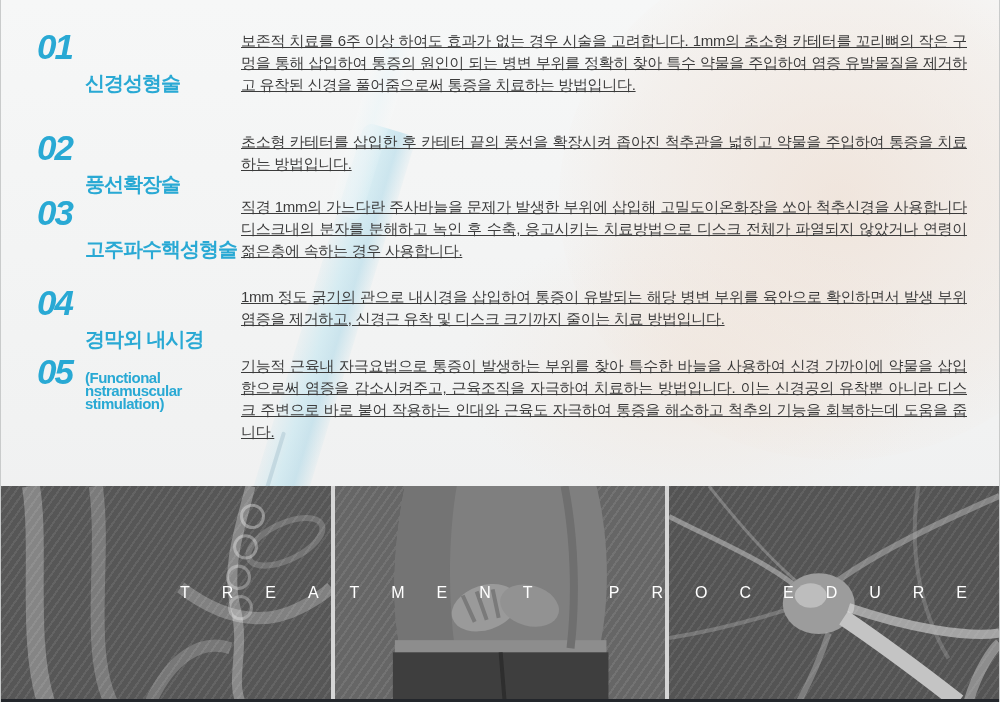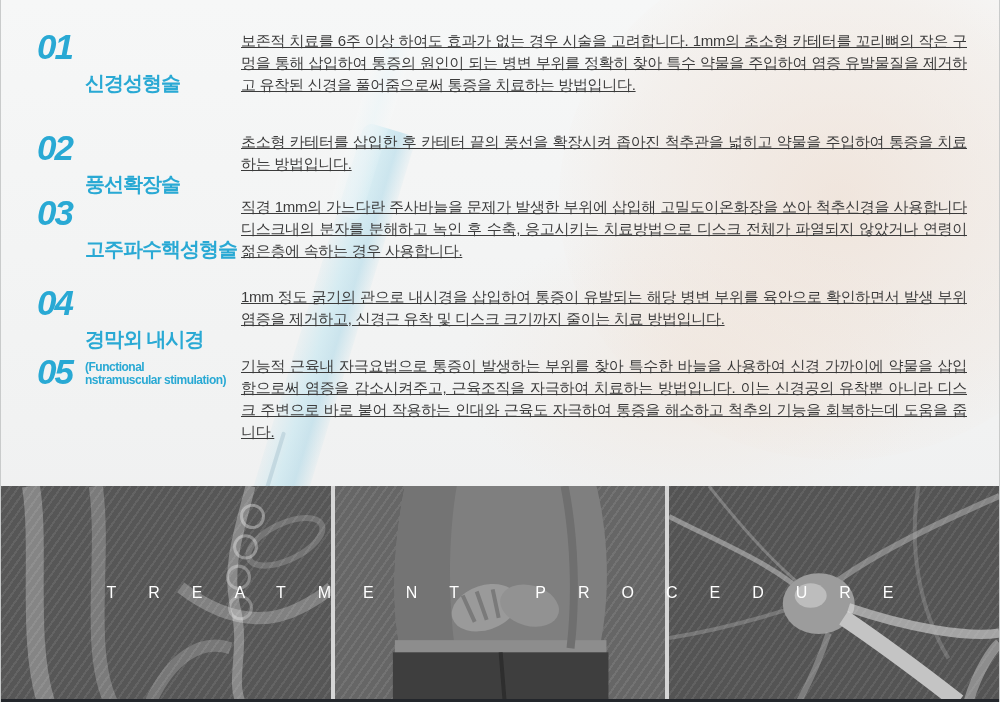--- a/index.html
+++ b/index.html
@@ -38,40 +38,40 @@
 
   
   .item{ position:absolute; left:0; right:0; display:flex; align-items:flex-start; z-index:2; }
   .num{
     flex:none; width:46px; margin-left:36px;
     font-size:35px; line-height:34px; font-weight:bold; font-style:italic;
     color:#29a9d4; letter-spacing:-2px;
   }
   .title-col{ flex:none; width:158px; padding-left:2px; }
   .title{ font-size:20px; font-weight:bold; color:#29a9d4; letter-spacing:-1px; white-space:nowrap;margin-top:40px; }
-  .subtitle{ font-size:12px; font-weight:bold; color:#29a9d4; letter-spacing:-0.5px; line-height:13px; margin-top:6px; width:150px; }
+  .subtitle{ font-size:15px; font-weight:bold; color:#29a9d4; letter-spacing:-0.5px; line-height:13px; margin-top:16px; width:150px; }
   .desc{
     width:726px; font-size:15px; line-height:22px; color:#3b3b3b;
     text-align:justify; letter-spacing:-0.3px;text-decoration:underline;
   }
 
   
   .strip{ position:absolute; left:0; top:486px; width:100%; height:216px; display:flex; z-index:3; background:#d6d6d6; }
   .strip-panel{ position:relative; height:100%; overflow:hidden; }
   .strip-panel.p1{ width:331px; background:#5a5a5a; }
   .strip-panel.p2{ width:330px; margin-left:4px; background:#6a6a6a; }
   .strip-panel.p3{ width:331px; margin-left:4px; background:#575757; }
   .hatch{
     position:absolute; inset:0;
     background:repeating-linear-gradient(125deg, rgba(255,255,255,0.06) 0 2px, rgba(0,0,0,0.04) 2px 7px);
   }
   .strip-panel svg{ position:absolute; inset:0; width:100%; height:100%; }
   .strip-caption{
     position:absolute; left:0; top:98px; width:100%; z-index:4;
-    text-align:center; color:#ffffff; font-size:16px; font-weight:400;
+    text-align:right; color:#ffffff; font-size:16px; font-weight:400;
     letter-spacing:32px; word-spacing:8px; text-indent:32px; white-space:nowrap;
   }
   .bottom-bar{ position:absolute; left:0; bottom:0; width:100%; height:3px; background:#23262b; z-index:6; }
 </style>
 </head>
 <body>
 
 <div class="panel">
 
   <div class="bg-photo">

